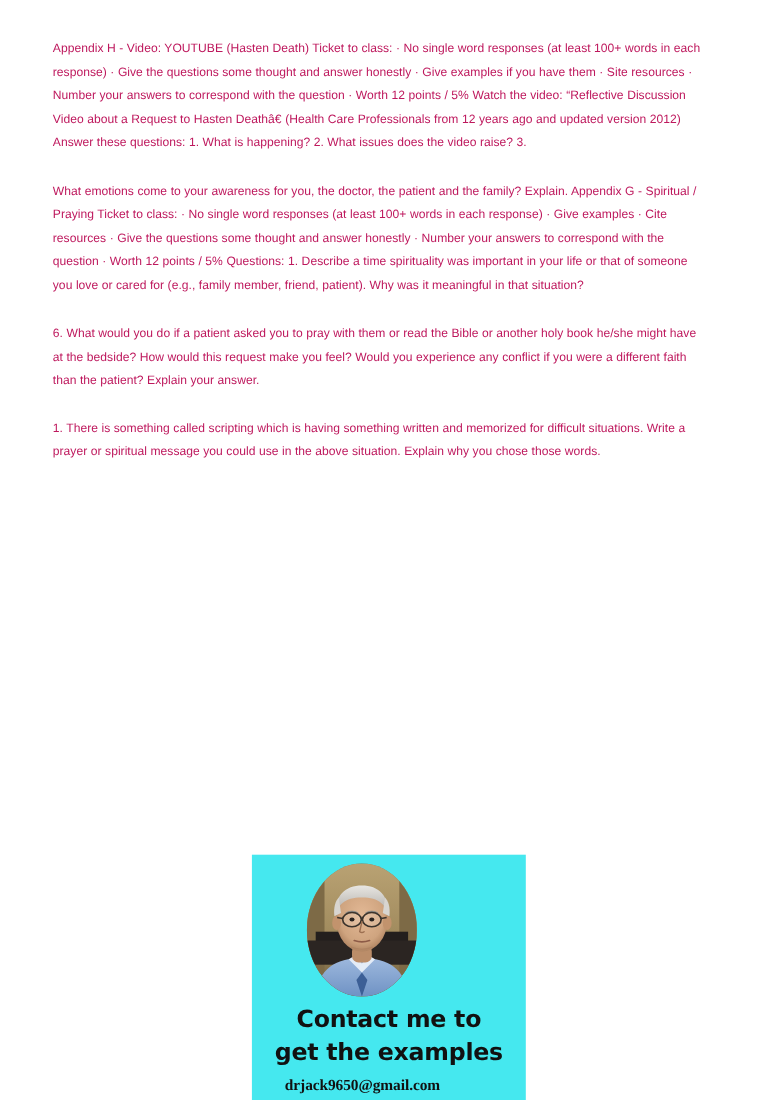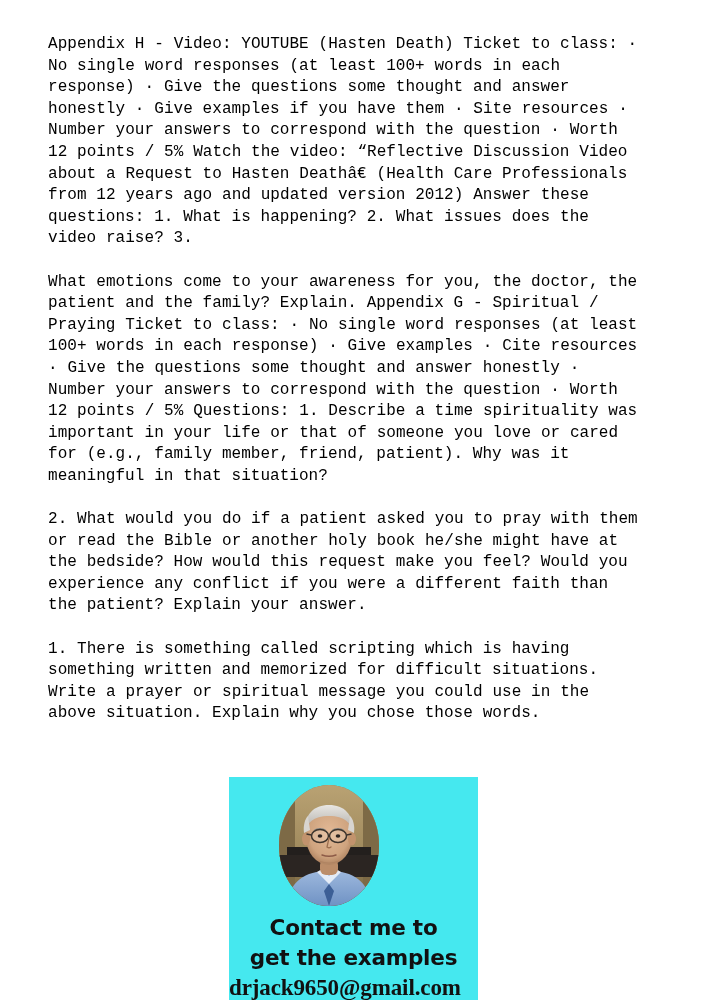--- a/index.html
+++ b/index.html
@@ -29,25 +29,25 @@
 
   
   .doc-body {
     position: absolute;
     left: 48px;
     top: 34px;
     width: 594px;
   }
 
   .para {
-    font-family: Liberation Mono, monospace;
-    font-size: 16px;
+    font-family: Liberation Sans, sans-serif;
+    font-size: 11px;
     line-height: 21.6px;
     text-align: left;
-    color: #000000;
+    color: #be185d;
     margin: 0 0 21.6px 0;
     letter-spacing: 0.002em;
     word-spacing: 0.01em;
   }
   .para:last-child { margin-bottom: 0; }
 
   
   .contact-card {
     position: absolute;
     left: 229px;
@@ -91,36 +91,36 @@
   .card-headline .hl-line { display: block; white-space: nowrap; }
 
   .card-email {
     position: absolute;
     left: 0;
     top: 198px;
     width: 201px;
     text-align: center;
     font-family: "Liberation Serif", "DejaVu Serif", serif;
     font-weight: bold;
-    font-size: 23px;
+    font-size: 14px;
     line-height: 26px;
     color: #111111;
     letter-spacing: -0.005em;
     white-space: nowrap;
   }
 </style>
 </head>
 <body>
 
 <div class="page">
 
   <div class="doc-body">
     <p class="para">Appendix H - Video: YOUTUBE (Hasten Death) Ticket to class: · No single word responses (at least 100+ words in each response) · Give the questions some thought and answer honestly · Give examples if you have them · Site resources · Number your answers to correspond with the question · Worth 12 points / 5% Watch the video: “Reflective Discussion Video about a Request to Hasten Deathâ€ (Health Care Professionals from 12 years ago and updated version 2012) Answer these questions: 1. What is happening? 2. What issues does the video raise? 3.</p>
     <p class="para">What emotions come to your awareness for you, the doctor, the patient and the family? Explain. Appendix G - Spiritual / Praying Ticket to class: · No single word responses (at least 100+ words in each response) · Give examples · Cite resources · Give the questions some thought and answer honestly · Number your answers to correspond with the question · Worth 12 points / 5% Questions: 1. Describe a time spirituality was important in your life or that of someone you love or cared for (e.g., family member, friend, patient). Why was it meaningful in that situation?</p>
-    <p class="para">2. What would you do if a patient asked you to pray with them or read the Bible or another holy book he/she might have at the bedside? How would this request make you feel? Would you experience any conflict if you were a different faith than the patient? Explain your answer.</p>
+    <p class="para">6. What would you do if a patient asked you to pray with them or read the Bible or another holy book he/she might have at the bedside? How would this request make you feel? Would you experience any conflict if you were a different faith than the patient? Explain your answer.</p>
     <p class="para">1. There is something called scripting which is having something written and memorized for difficult situations. Write a prayer or spiritual message you could use in the above situation. Explain why you chose those words.</p>
   </div>
 
   <div class="contact-card" style="background: rgb(69, 232, 239);">
 
     <div class="portrait-wrap">
       <svg class="portrait-svg" viewBox="0 0 100 121" preserveAspectRatio="xMidYMid slice">
         <defs>
           <linearGradient id="wallGrad" x1="0" y1="0" x2="0" y2="1">
             <stop offset="0%" stop-color="#b9a273"></stop>

